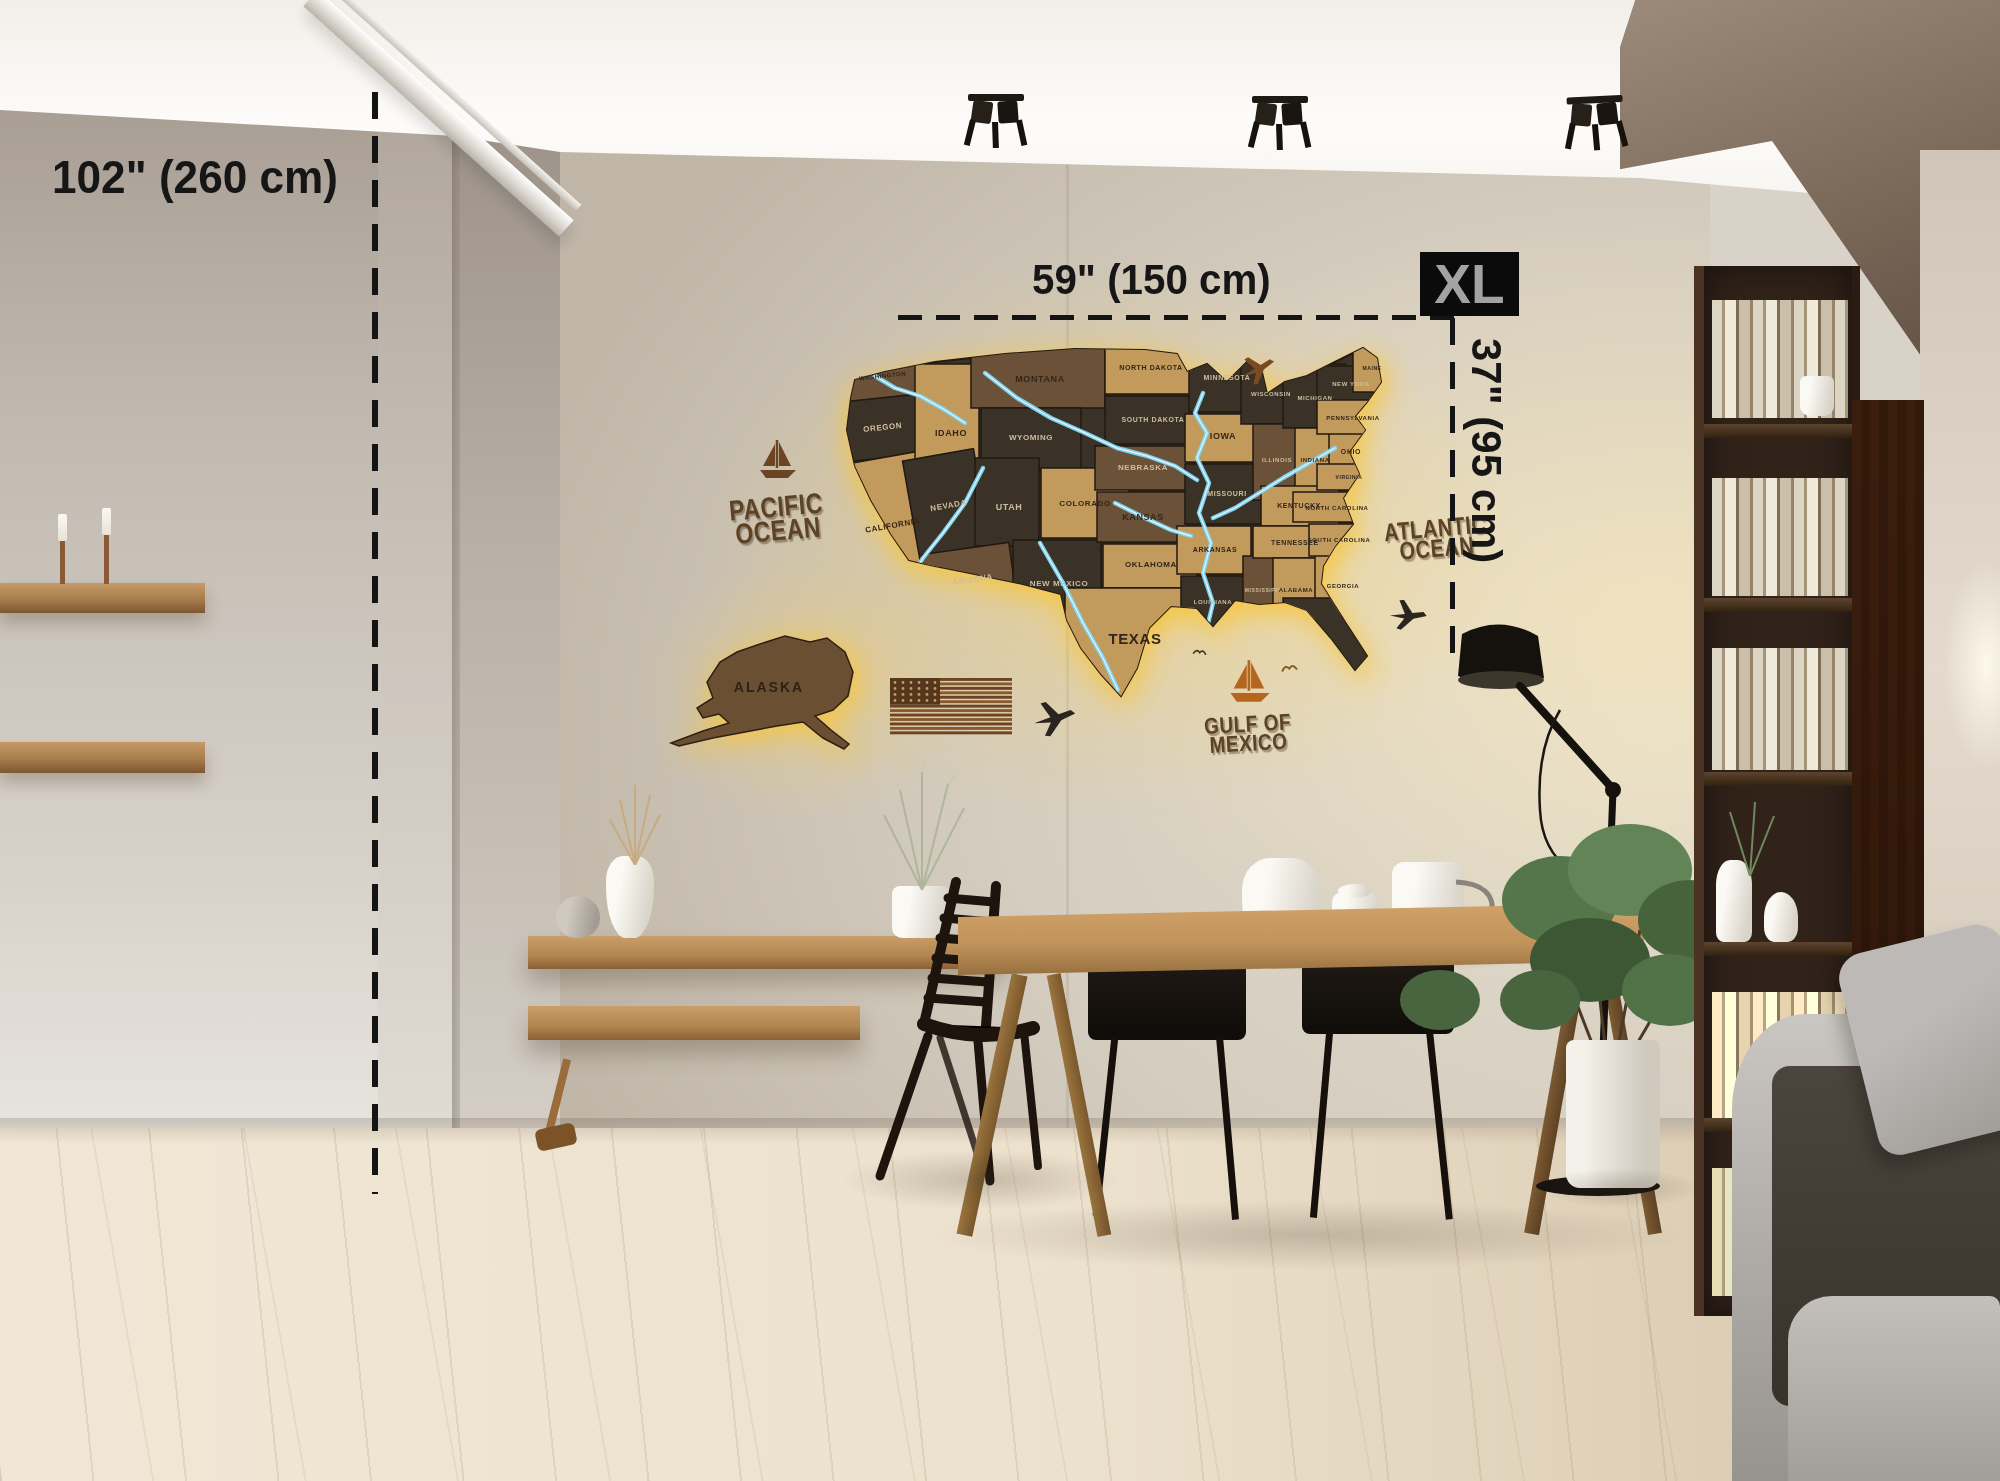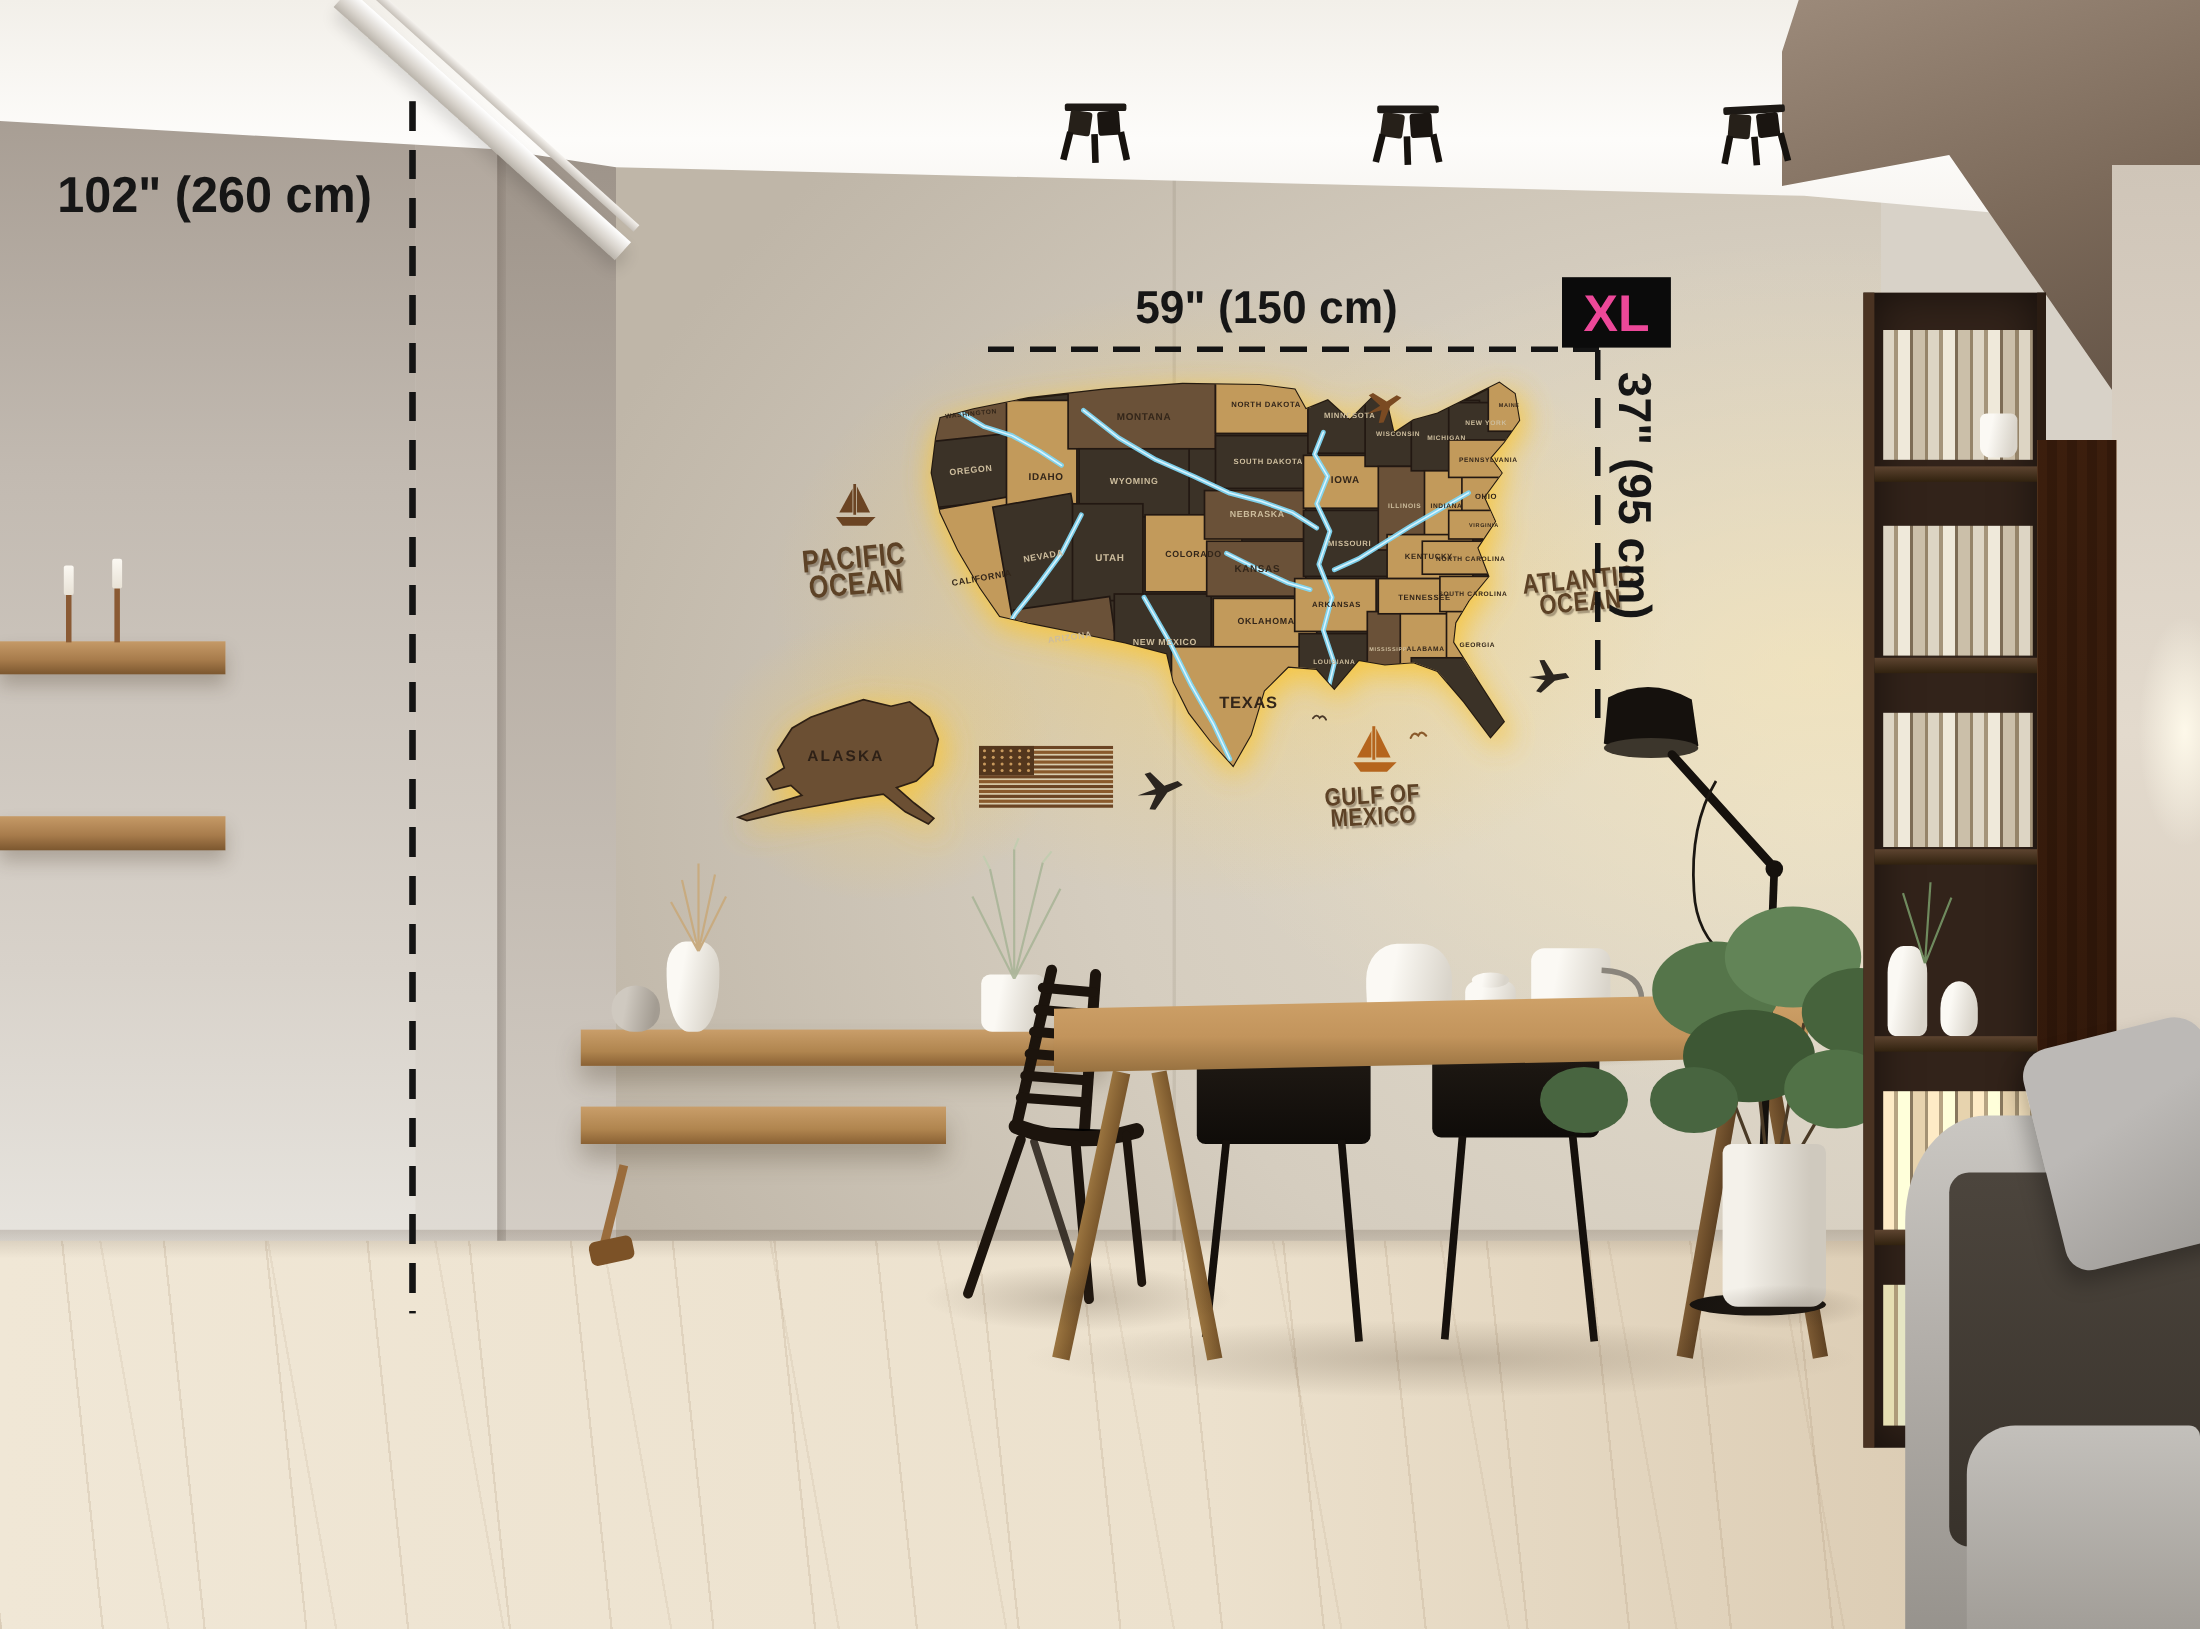--- a/index.html
+++ b/index.html
@@ -464,16 +464,16 @@
   <div class="sofa-back"></div>
   <div class="sofa-seat"></div>
   <div class="pillow"></div>
 
   <div class="dim-text" style="left:52px;top:150px;font-size:46px">102" (260 cm)</div>
   <div class="dash-v" style="left:372px;top:92px;height:1102px"></div>
 
   <div class="dim-text" style="left:1032px;top:256px;font-size:42px">59" (150 cm)</div>
   <div class="dash-h" style="left:898px;top:315px;width:556px"></div>
 
-  <div class="badge" style="left:1420px;top:252px;width:99px;height:64px;font-size:47px;background:#0b0b0b;color:#ec4899">XL</div>
+  <div class="badge" style="left:1420px;top:252px;width:99px;height:64px;font-size:55px;background:#0b0b0b;color:#a3a3a3">XL</div>
   <div class="dash-v" style="left:1450px;top:318px;height:350px;width:5px"></div>
   <div class="dim-text" style="left:1462px;top:338px;font-size:42px;writing-mode:vertical-rl;transform:none">37" (95 cm)</div>
 </div>
 
 </body></html>

